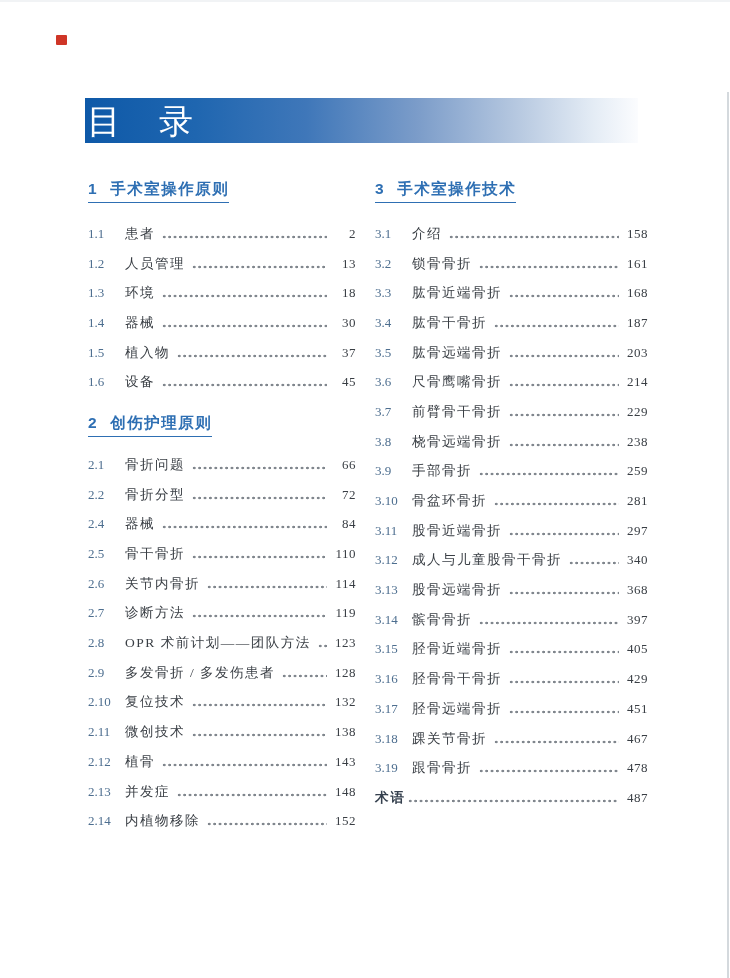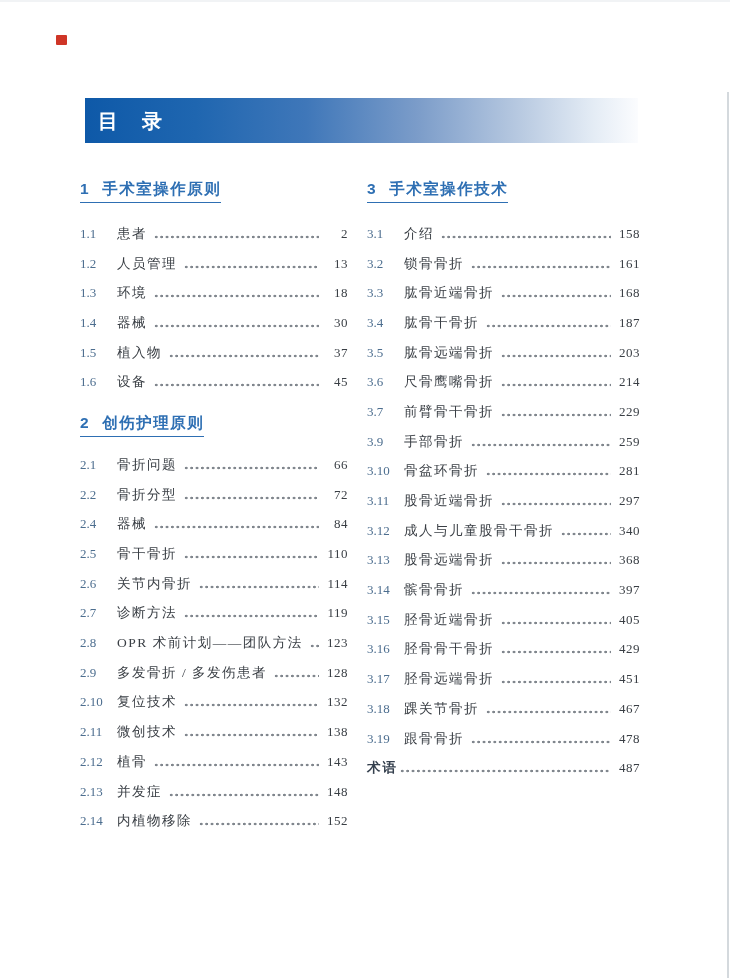--- a/index.html
+++ b/index.html
@@ -15,25 +15,25 @@
   .red-mark{position:absolute;left:56px;top:35px;width:11px;height:10px;background:#cf3527;border-radius:1px;}
 
   .header-bar{
     position:absolute;left:85px;top:98px;width:553px;height:45px;
     background:linear-gradient(90deg,#0e59a8 0%,#1f66b0 20%,#3f77b9 40%,#7b9cc9 60%,#b6c8e0 78%,#e4ecf5 92%,#fbfcfe 100%);
     display:flex;align-items:center;
   }
   .header-title{
     color:#ffffff;
     font-family:"Liberation Sans","DejaVu Sans",sans-serif;
-    font-weight:bold;font-size:20px;letter-spacing:2px;
-    padding-left:13px;line-height:1;
-  }
-
-  .columns{position:absolute;left:80px;top:170px;width:560px;display:flex;}
+    font-weight:normal;font-size:34px;letter-spacing:2px;
+    padding-left:2px;line-height:1;
+  }
+
+  .columns{position:absolute;left:88px;top:170px;width:560px;display:flex;}
   .col{display:flex;flex-direction:column;}
   .col-left{width:268px;margin-right:19px;}
   .col-right{width:273px;}
 
   .sec-heading{
     font-family:"Liberation Sans","DejaVu Sans",sans-serif;
     font-weight:bold;font-size:15.5px;line-height:21px;
     color:#2e6fb3;letter-spacing:1.5px;
   }
   .sec-heading .inner{display:inline-block;border-bottom:1.5px solid #2e6fb3;padding-bottom:3px;}
@@ -225,20 +225,26 @@
           <span class="leader"></span>
           <span class="pg">214</span>
         </div>
         <div class="toc-row">
           <span class="no">3.7</span>
           <span class="ti">前臂骨干骨折</span>
           <span class="leader"></span>
           <span class="pg">229</span>
         </div>
         <div class="toc-row">
+          <span class="no">3.8</span>
+          <span class="ti">桡骨远端骨折</span>
+          <span class="leader"></span>
+          <span class="pg">238</span>
+        </div>
+        <div class="toc-row">
           <span class="no">3.9</span>
           <span class="ti">手部骨折</span>
           <span class="leader"></span>
           <span class="pg">259</span>
         </div>
         <div class="toc-row">
           <span class="no">3.10</span>
           <span class="ti">骨盆环骨折</span>
           <span class="leader"></span>
           <span class="pg">281</span>

